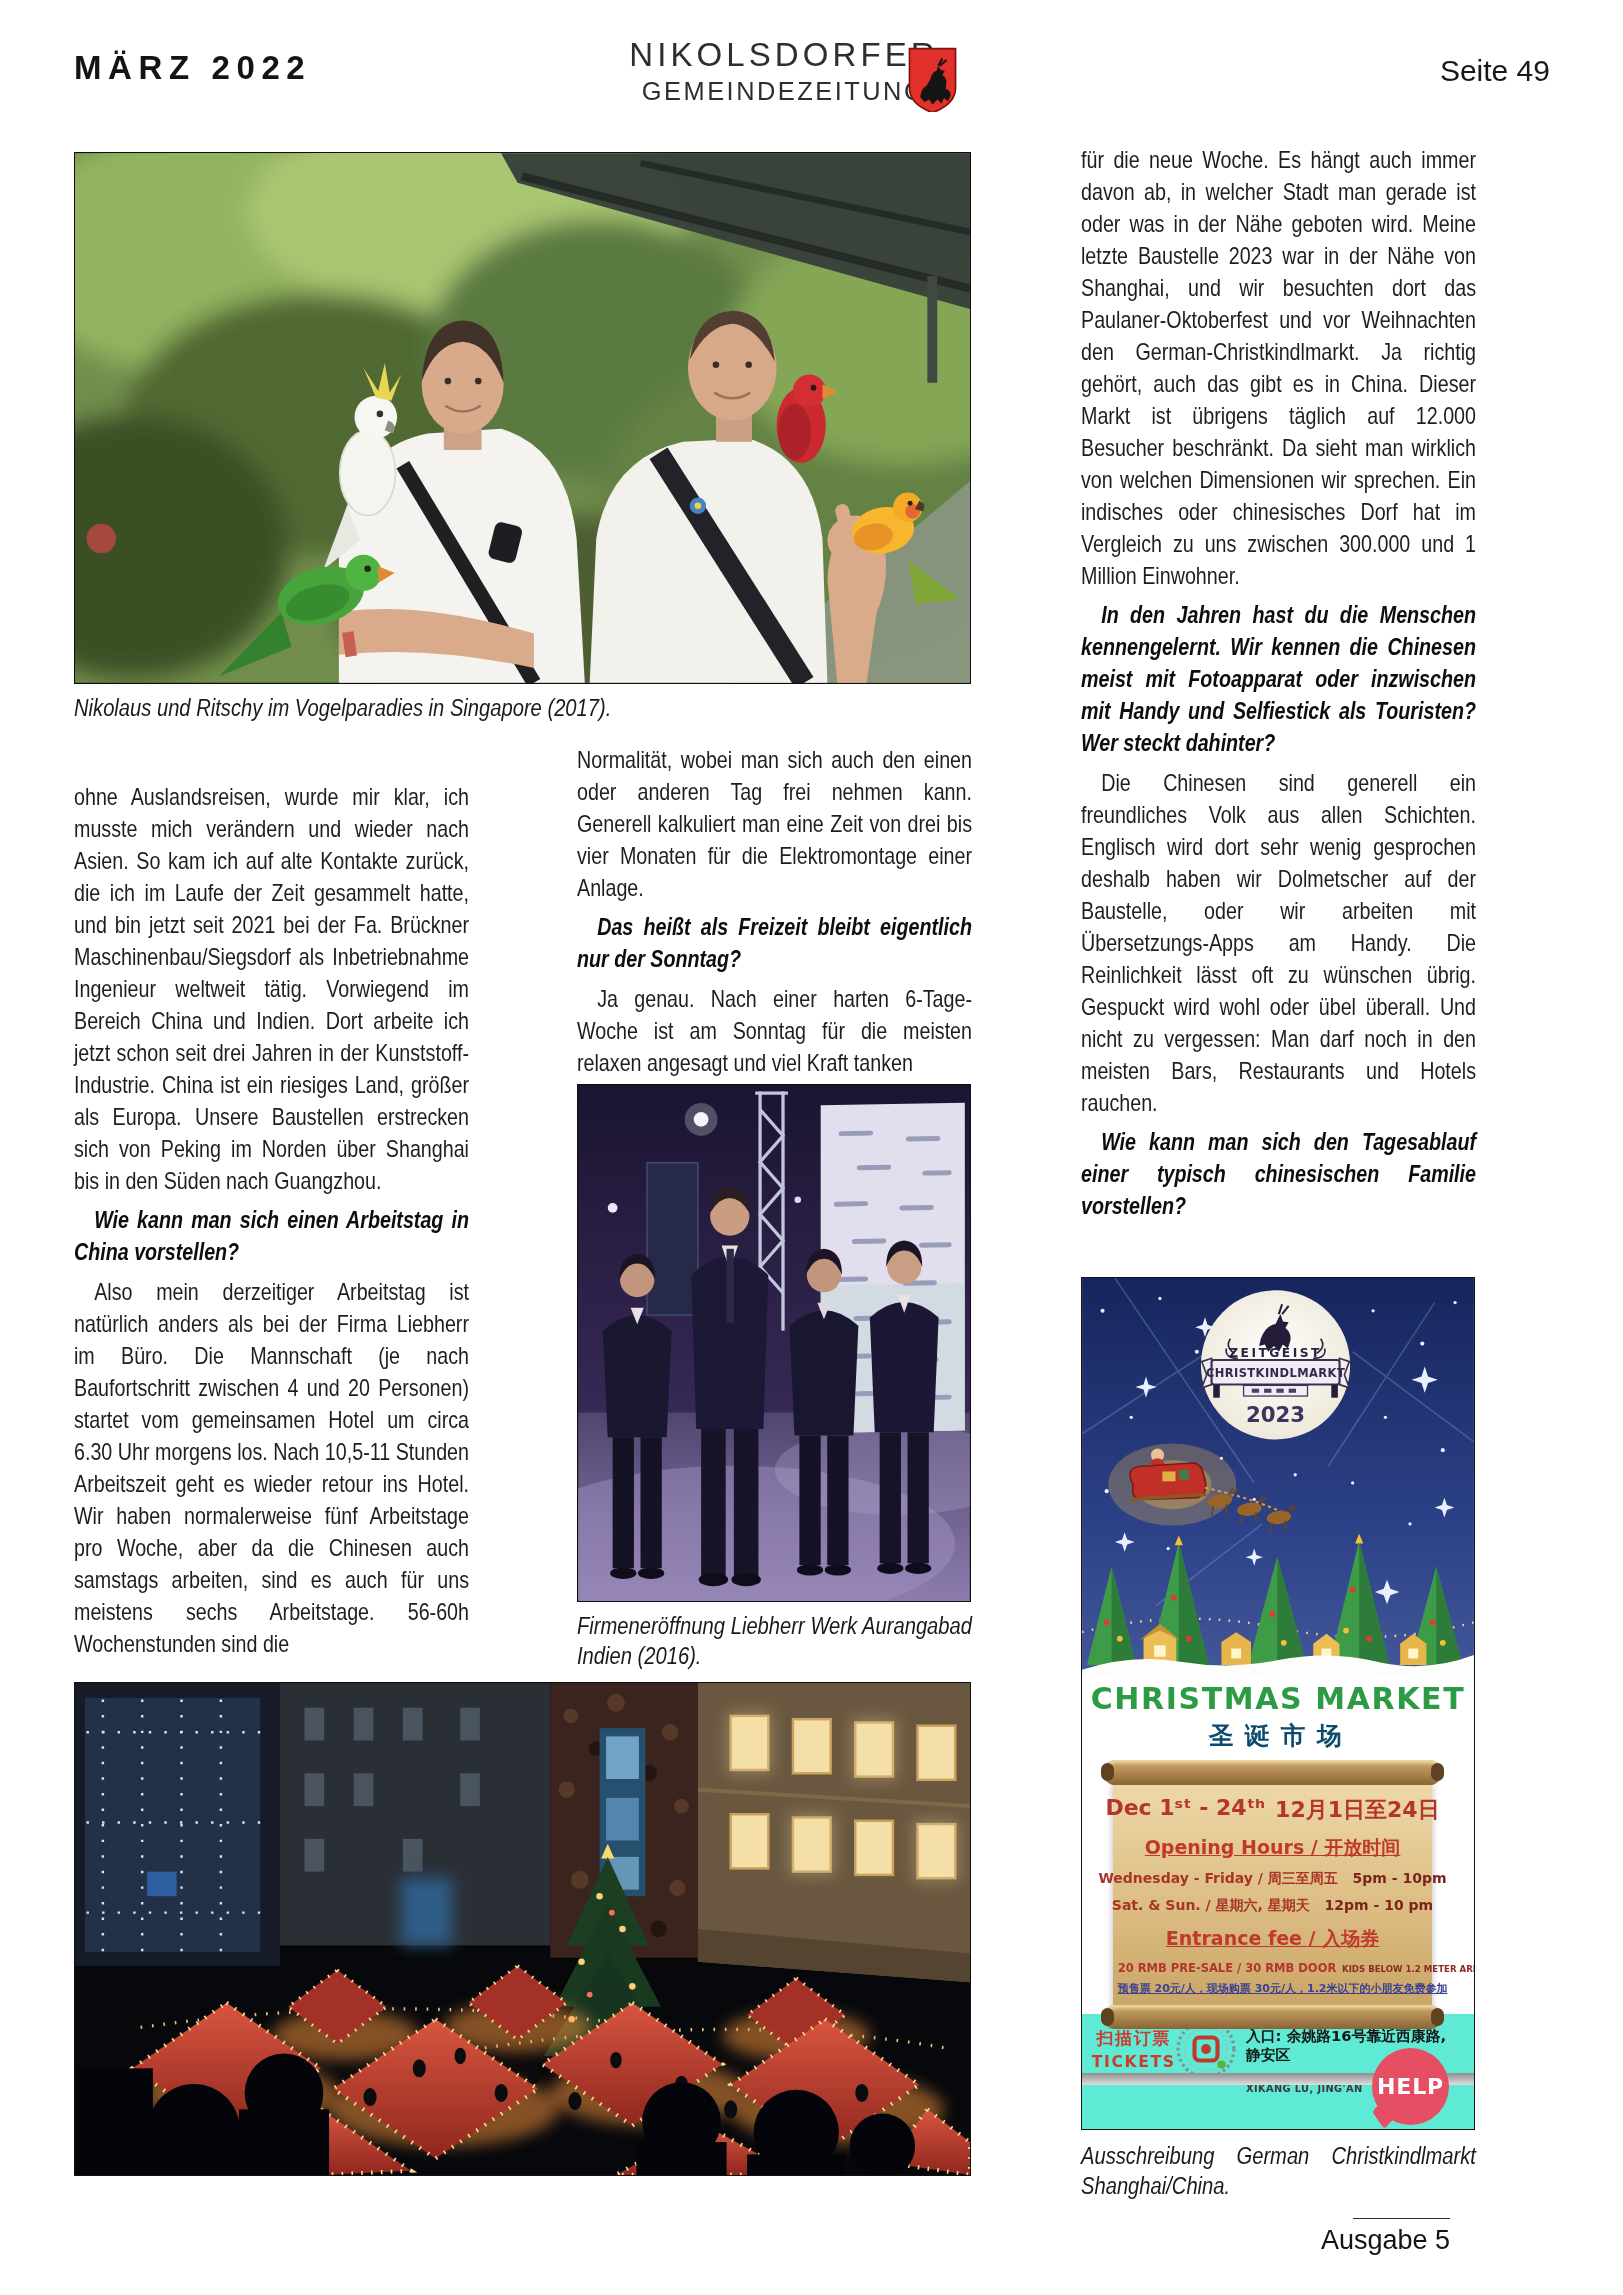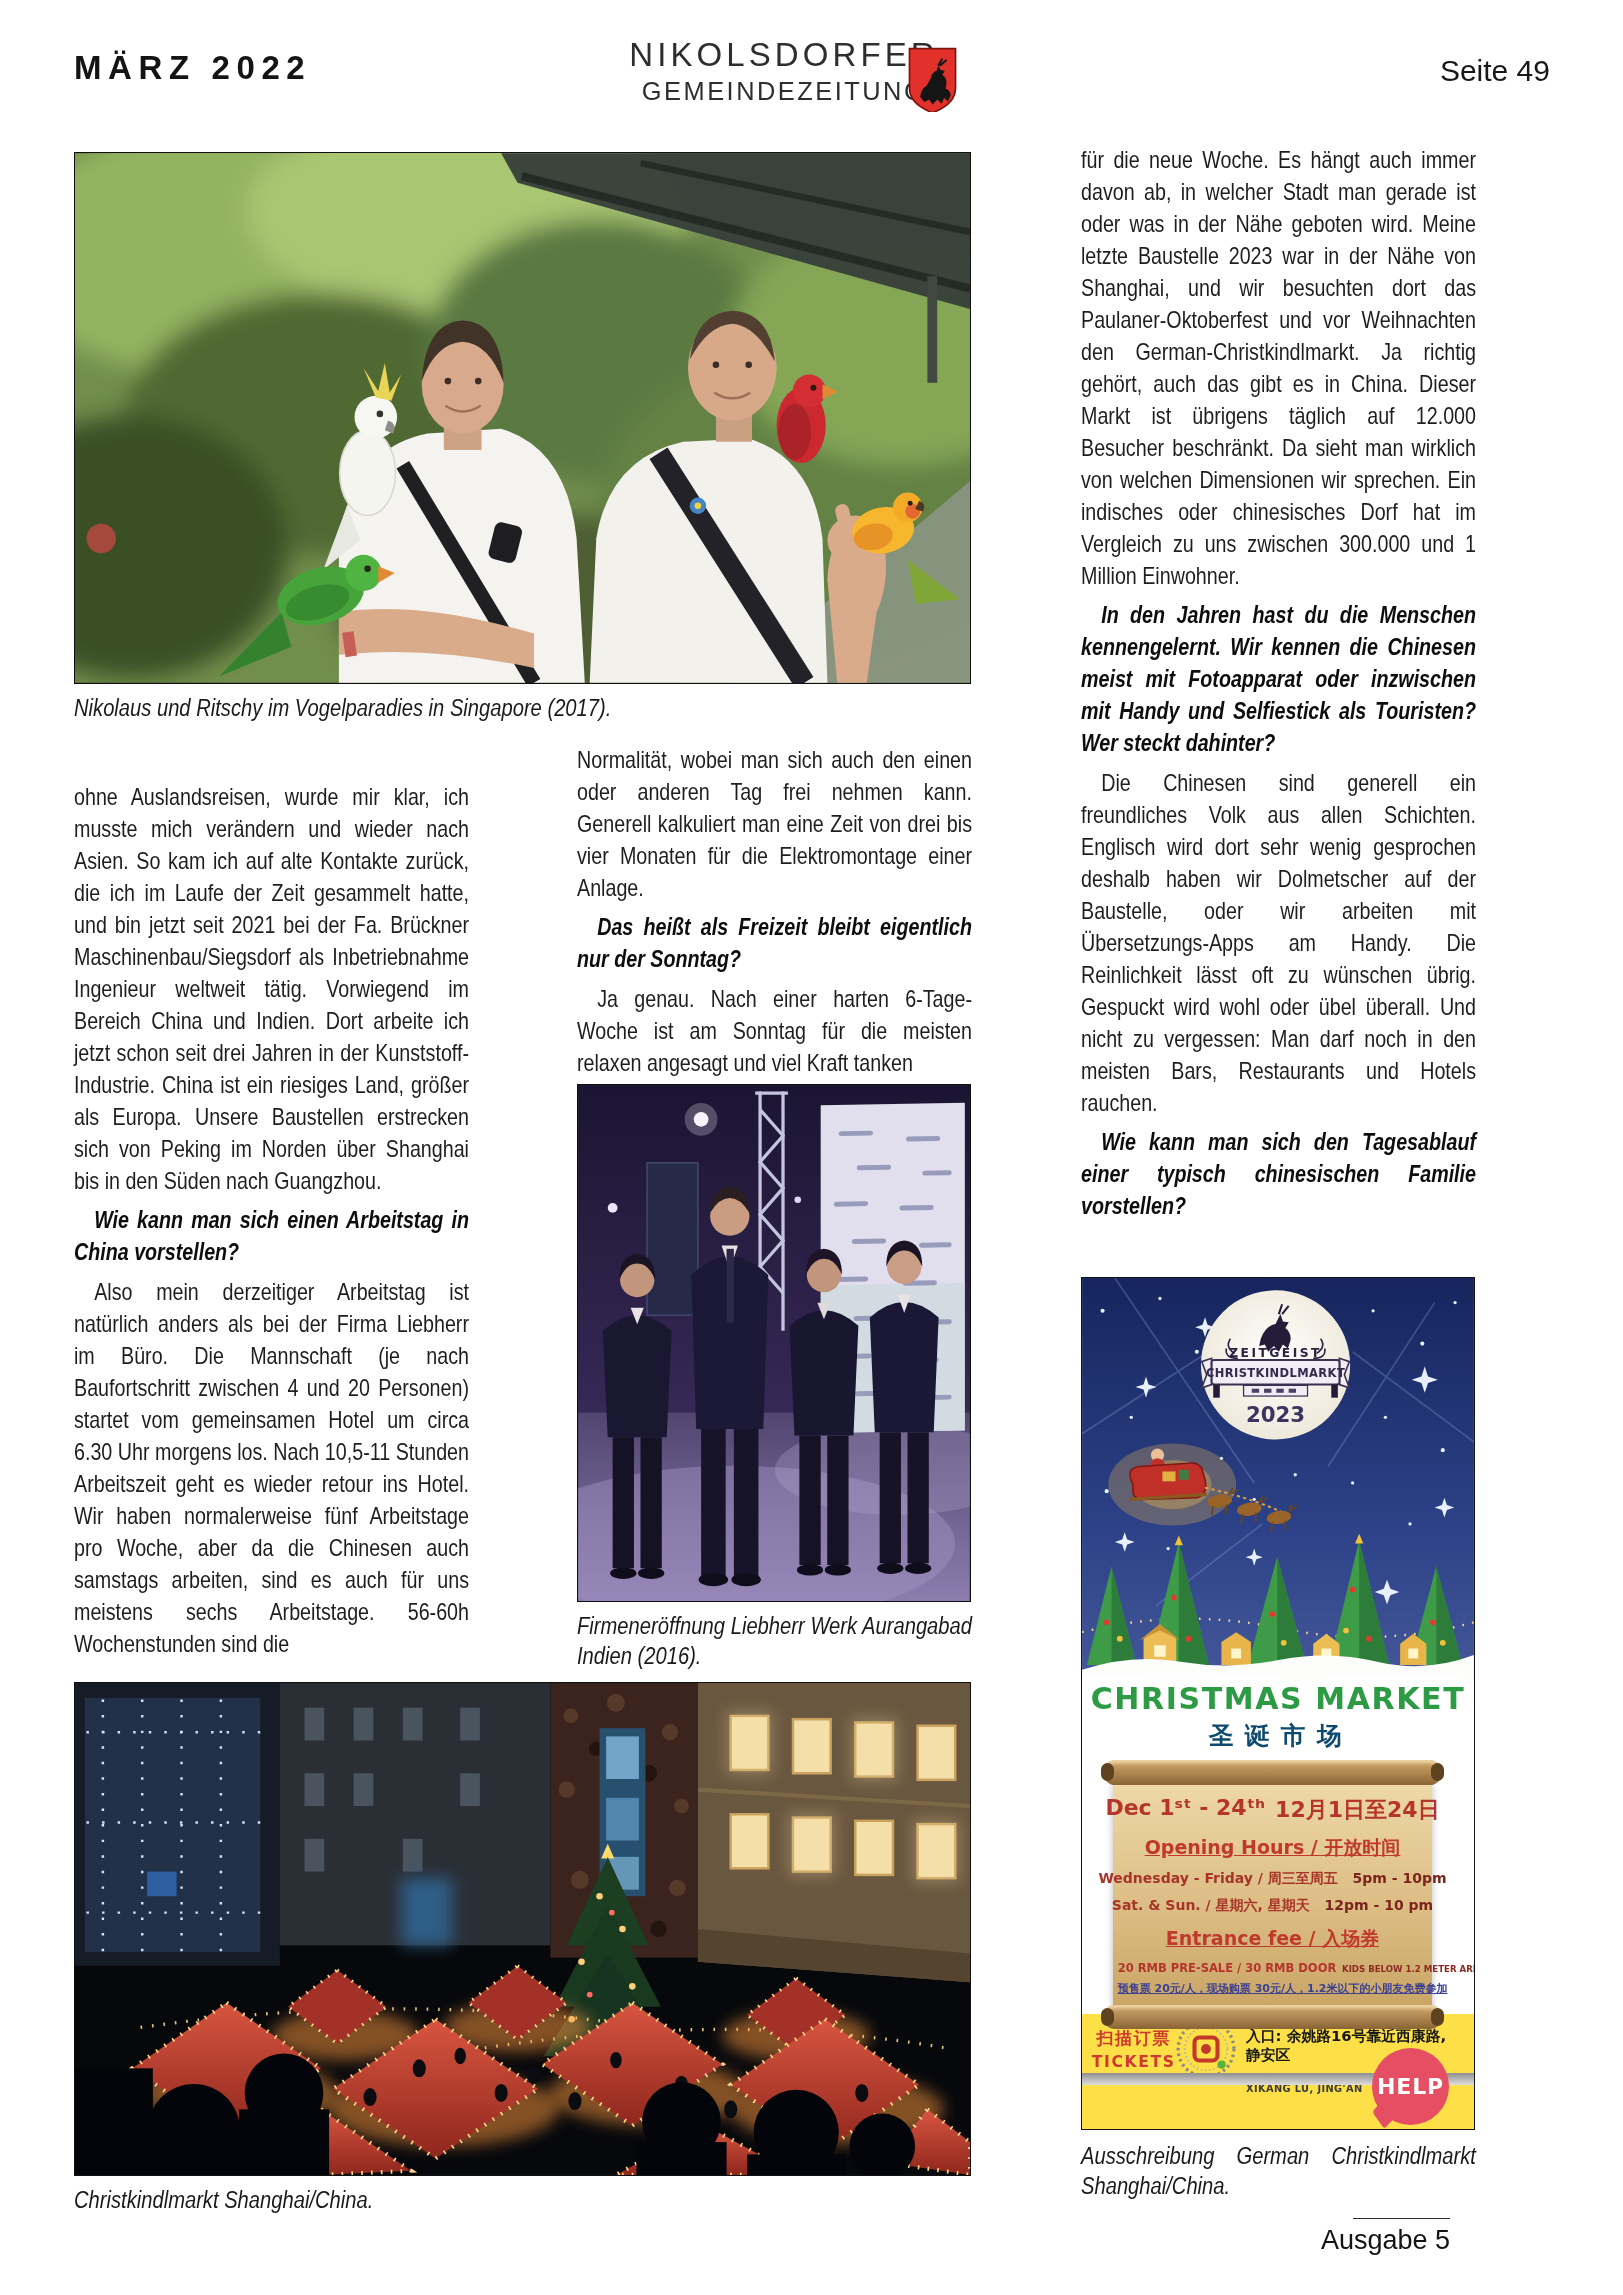--- a/index.html
+++ b/index.html
@@ -48,21 +48,21 @@
   .dates-row{display:flex;justify-content:center;gap:10px;color:#b5342c;font-weight:bold;font-size:22px;white-space:nowrap;}
   .hours-head,.fee-head{text-align:center;color:#c0392b;font-size:19px;font-weight:bold;
          text-decoration:underline;margin-top:10.7px;}
   .hours-row{display:flex;justify-content:center;gap:14.8px;color:#a83428;font-size:14px;font-weight:bold;
          margin-top:9px;white-space:nowrap;}
   .hours-row .time{color:#7c241c;}
   .fee-en{text-align:center;margin-top:9px;font-size:11.5px;color:#b5342c;font-weight:bold;white-space:nowrap;}
   .fee-en .note{font-size:8.6px;color:#8d2a22;margin-left:5.7px;}
   .fee-cn{text-align:center;margin-top:6.6px;font-size:11px;color:#3c4193;font-weight:bold;
          text-decoration:underline;white-space:nowrap;}
-  .p-foot{position:absolute;left:0;top:736px;width:392px;height:115px;background:#fde047;}
+  .p-foot{position:absolute;left:0;top:736px;width:392px;height:115px;background:#5eead4;}
   .tickets{position:absolute;left:9.8px;top:13px;color:#cf3a30;text-align:center;}
   .tickets .t-cn{font-size:17px;font-weight:bold;letter-spacing:1.6px;}
   .tickets .t-en{font-size:15.6px;font-weight:bold;letter-spacing:1.6px;margin-top:3.3px;}
   .stamp{position:absolute;left:92px;top:3.3px;}
   .entrance{position:absolute;left:164px;top:11.5px;width:205px;}
   .entrance .e-cn{font-size:14.8px;font-weight:bold;color:#151515;line-height:19.7px;}
   .entrance .e-en{font-size:9.8px;font-weight:bold;color:#3a3a3a;letter-spacing:0.4px;margin-top:7.4px;text-transform:uppercase;}
   .band{position:absolute;left:0;right:0;top:59px;height:11.5px;background:linear-gradient(180deg,#8f8f8f,#dedede);}
   .help{position:absolute;left:290px;top:34px;width:77px;height:77px;border-radius:50%;background:#e64f63;
         display:flex;align-items:center;justify-content:center;z-index:5;}
@@ -480,23 +480,20 @@
           <rect x="85" y="565" width="120" height="40"></rect>
         <circle cx="255" cy="500" r="48"></circle>
           <rect x="200" y="520" width="110" height="85"></rect>
         <circle cx="740" cy="535" r="48"></circle>
           <rect x="685" y="560" width="110" height="45"></rect>
         <circle cx="880" cy="548" r="52"></circle>
           <rect x="820" y="575" width="120" height="30"></rect>
         <circle cx="985" cy="565" r="40"></circle>
       </g>
     </svg>
-    <figcaption>
-      <div class="cond caption cap-one">Christkindlmarkt Shanghai/China.</div>
-    </figcaption>
   </figure>
 
   <div class="abs poster">
     <svg width="392" height="414" viewBox="0 0 478 505" style="position:absolute;left:0;top:0;">
       <defs>
         <linearGradient id="skyG" x1="0" y1="0" x2="0" y2="1">
           <stop offset="0" stop-color="#16255d"></stop>
             <stop offset="0.6" stop-color="#2c4187"></stop>
             <stop offset="1" stop-color="#46599b"></stop>
         </linearGradient>

